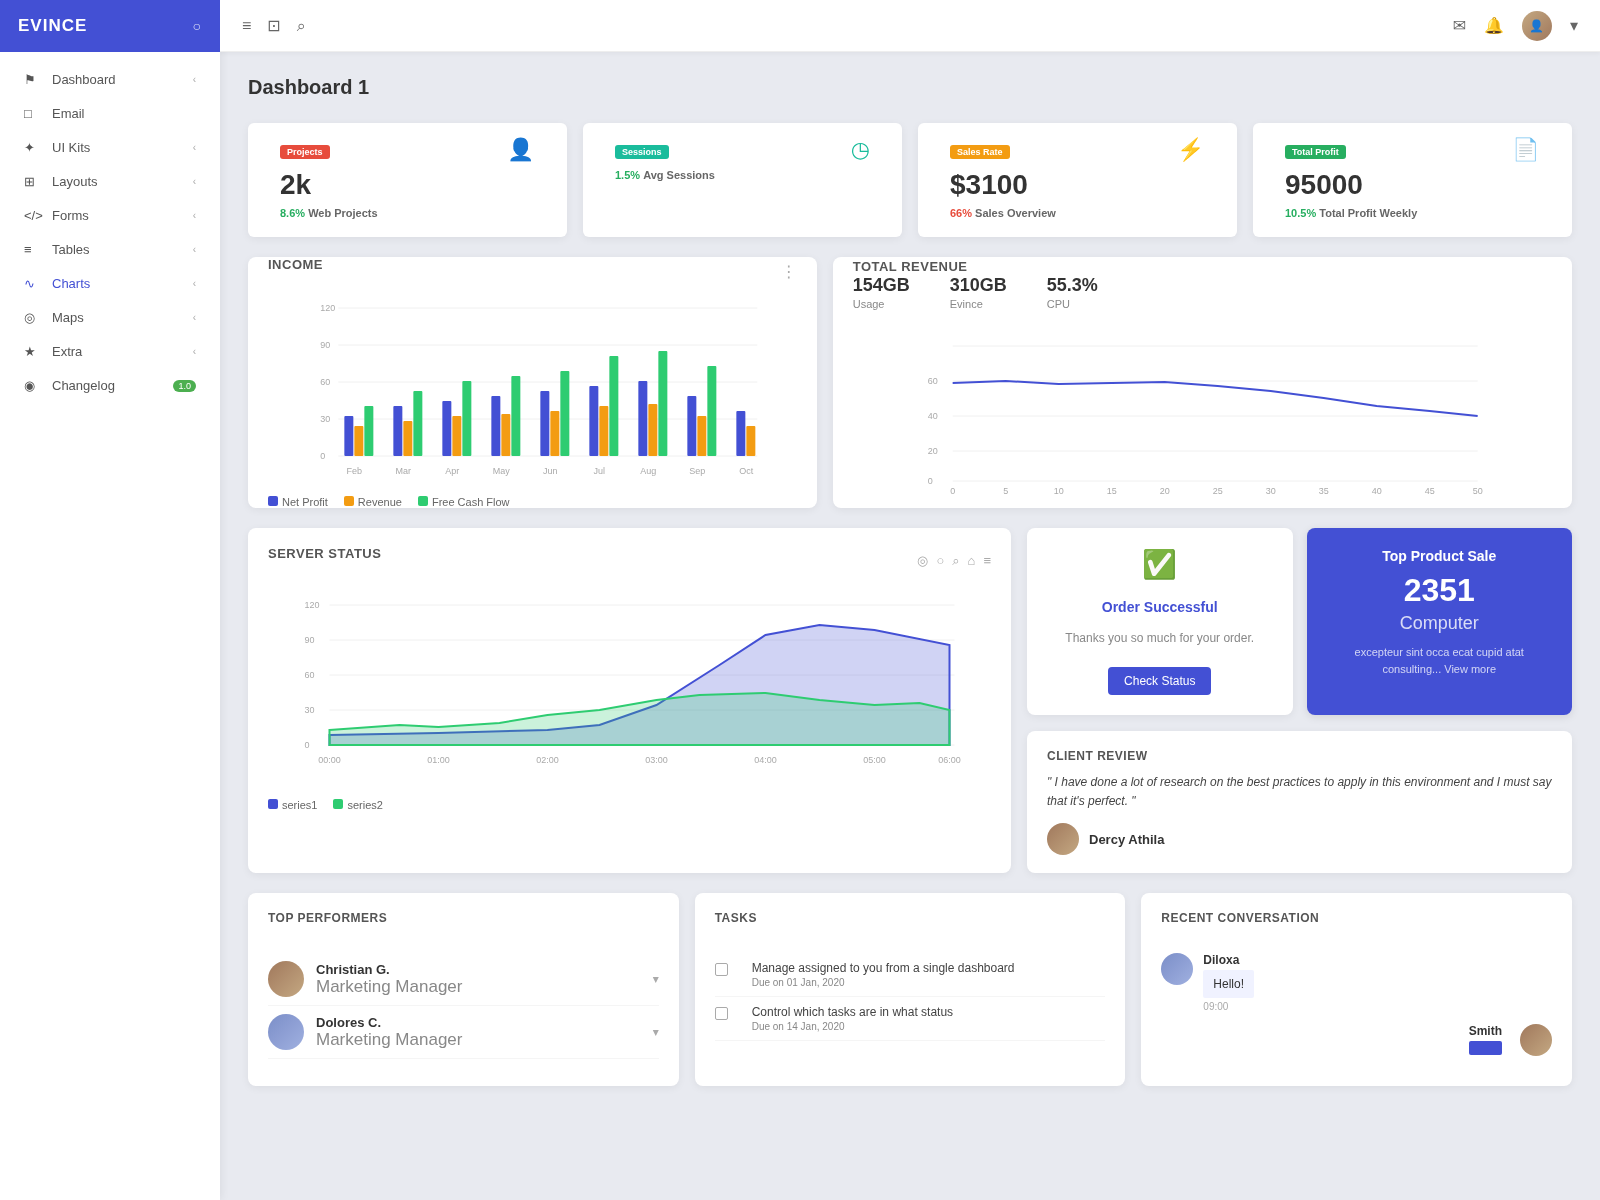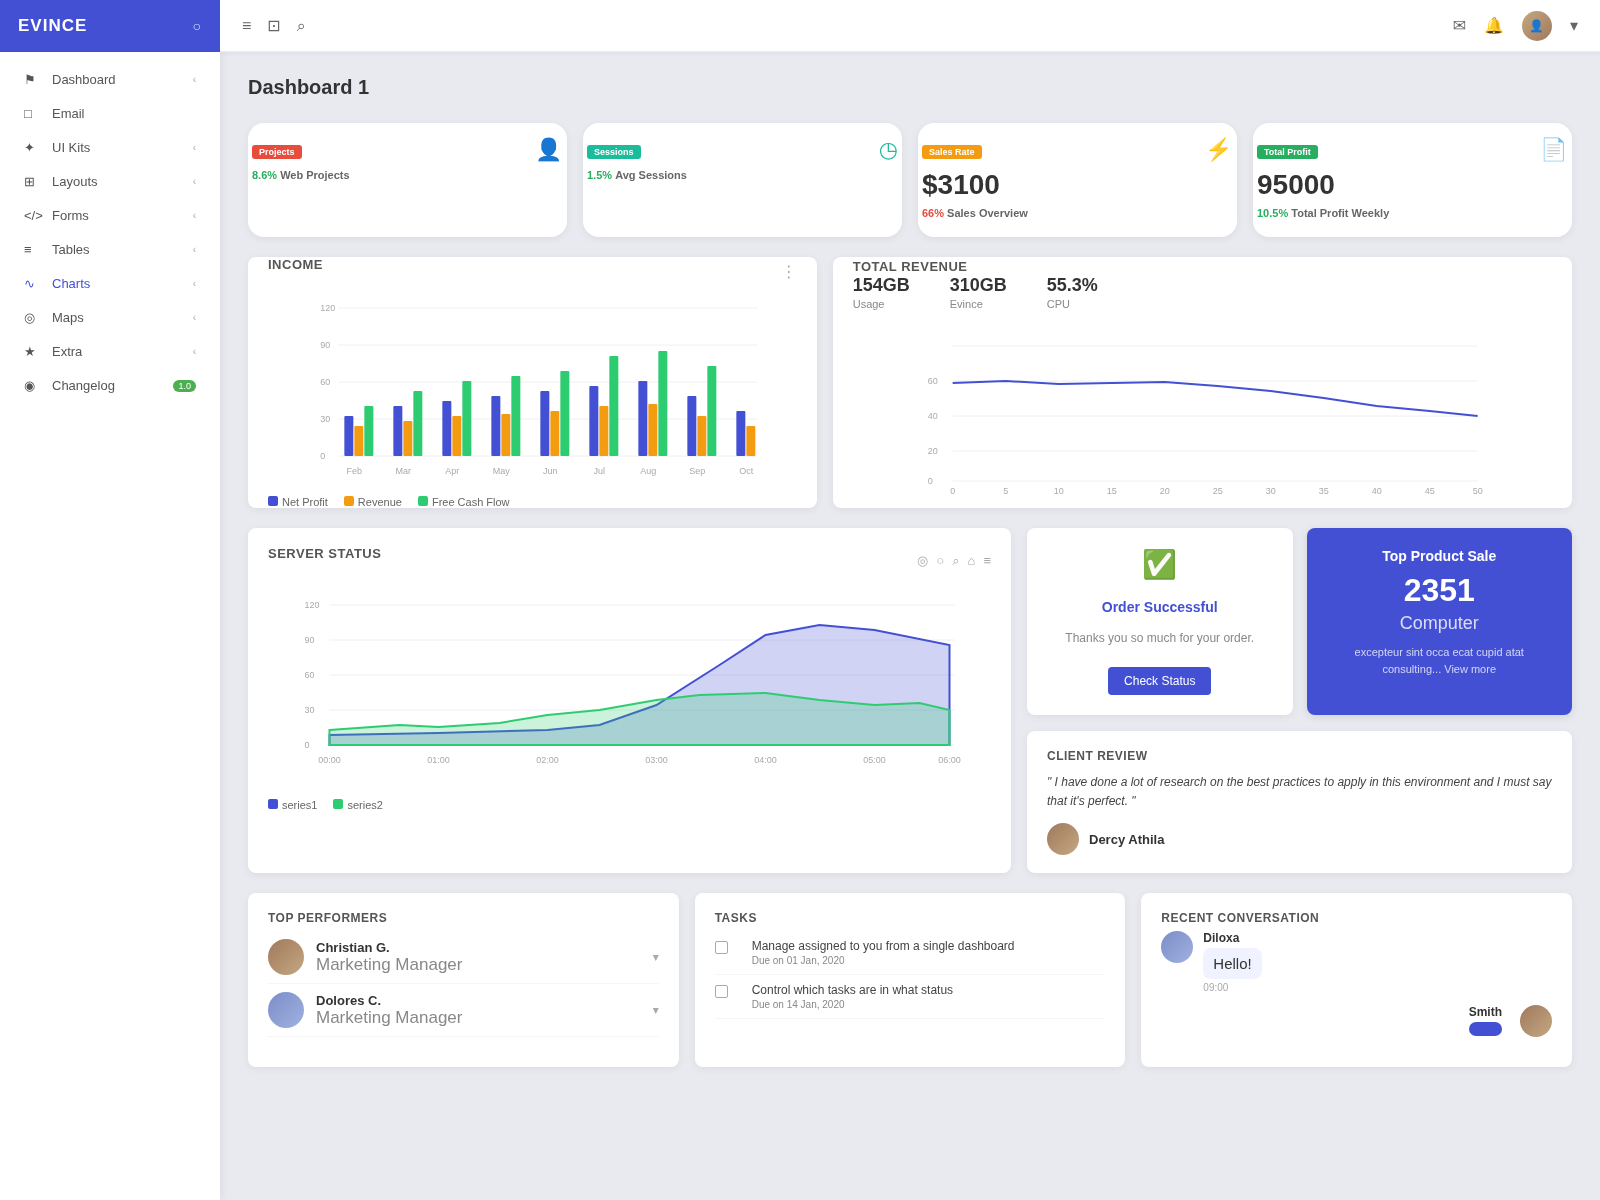--- a/index.html
+++ b/index.html
@@ -97,22 +97,22 @@
       flex-direction: column;
       gap: 20px;
     }
 
     .page-title { font-size: 20px; font-weight: 600; color: #333; margin-bottom: 4px; }
 
     
     .stat-cards { display: grid; grid-template-columns: repeat(4, 1fr); gap: 16px; }
     .stat-card {
       background: #fff;
-      border-radius: 16px;
-      padding: 18px 4px;
+      border-radius: 6px;
+      padding: 18px 32px;
       box-shadow: 0 2px 8px rgba(0,0,0,0.06);
     }
     .stat-badge {
       display: inline-block;
       font-size: 9px;
       font-weight: 600;
       padding: 2px 7px;
       border-radius: 3px;
       color: #fff;
       margin-bottom: 10px;
@@ -216,41 +216,41 @@
     .reviewer-name { font-size: 13px; font-weight: 600; color: #333; }
 
     
     .tables-row { display: grid; grid-template-columns: 1fr 1fr 1fr; gap: 16px; }
     .table-card {
       background: #fff;
       border-radius: 8px;
       padding: 18px 20px;
       box-shadow: 0 2px 8px rgba(0,0,0,0.06);
     }
-    .table-title { font-size: 12px; font-weight: 700; color: #555; text-transform: uppercase; margin-bottom: 6px; letter-spacing: 0.5px; }
+    .table-title { font-size: 12px; font-weight: 700; color: #555; text-transform: uppercase; margin-bottom: 28px; letter-spacing: 0.5px; }
     .performer-item {
       display: flex;
       align-items: center;
       gap: 12px;
       padding: 8px 0;
       border-bottom: 1px solid #f5f5f5;
     }
     .perf-avatar { width: 36px; height: 36px; border-radius: 50%; background: #c4a882; overflow: hidden; }
     .perf-name { font-size: 13px; font-weight: 600; color: #333; }
     .perf-role { font-size: 17px; color: #888; }
     .perf-arrow { margin-left: auto; color: #aaa; font-size: 12px; }
 
     .task-item { padding: 8px 0; border-bottom: 1px solid #f5f5f5; display: flex; align-items: flex-start; gap: 24px; }
     .task-check { width: 13px; height: 13px; border: 1.5px solid #aaa; border-radius: 2px; margin-top: 2px; flex-shrink: 0; }
     .task-text { font-size: 12px; color: #444; }
     .task-due { font-size: 10px; color: #888; margin-top: 2px; }
 
     .conv-item { display: flex; align-items: flex-start; gap: 10px; margin-bottom: 12px; }
     .conv-avatar { width: 32px; height: 32px; border-radius: 50%; flex-shrink: 0; }
-    .conv-bubble { background: #f0f2ff; border-radius: 8px; padding: 7px 10px; font-size: 15px; color: #333; max-width: 150px; }
+    .conv-bubble { background: #f0f2ff; border-radius: 2px; padding: 7px 10px; font-size: 12px; color: #333; max-width: 150px; }
     .conv-bubble.right { background: #4350d4; color: #fff; margin-left: auto; }
     .conv-name { font-size: 12px; font-weight: 600; color: #333; margin-bottom: 3px; }
     .conv-time { font-size: 10px; color: #aaa; margin-top: 3px; }
 
     
     svg { overflow: visible; }
 
     
     ::-webkit-scrollbar { width: 5px; }
     ::-webkit-scrollbar-track { background: #f1f1f1; }
@@ -338,20 +338,21 @@
   <div class="content">
     <div class="page-title">Dashboard 1</div>
 
     <div class="stat-cards">
 
       <div class="stat-card">
         <div>
           <span class="stat-badge badge-red">Projects</span>
           <span class="stat-icon icon-pink">👤</span>
         </div>
+        <div class="stat-value">2k</div>
         <div class="stat-sub">
           <span class="up">8.6%</span>
           <span>Web Projects</span>
         </div>
       </div>
 
       <div class="stat-card">
         <div>
           <span class="stat-badge badge-teal">Sessions</span>
           <span class="stat-icon icon-teal">◷</span>

